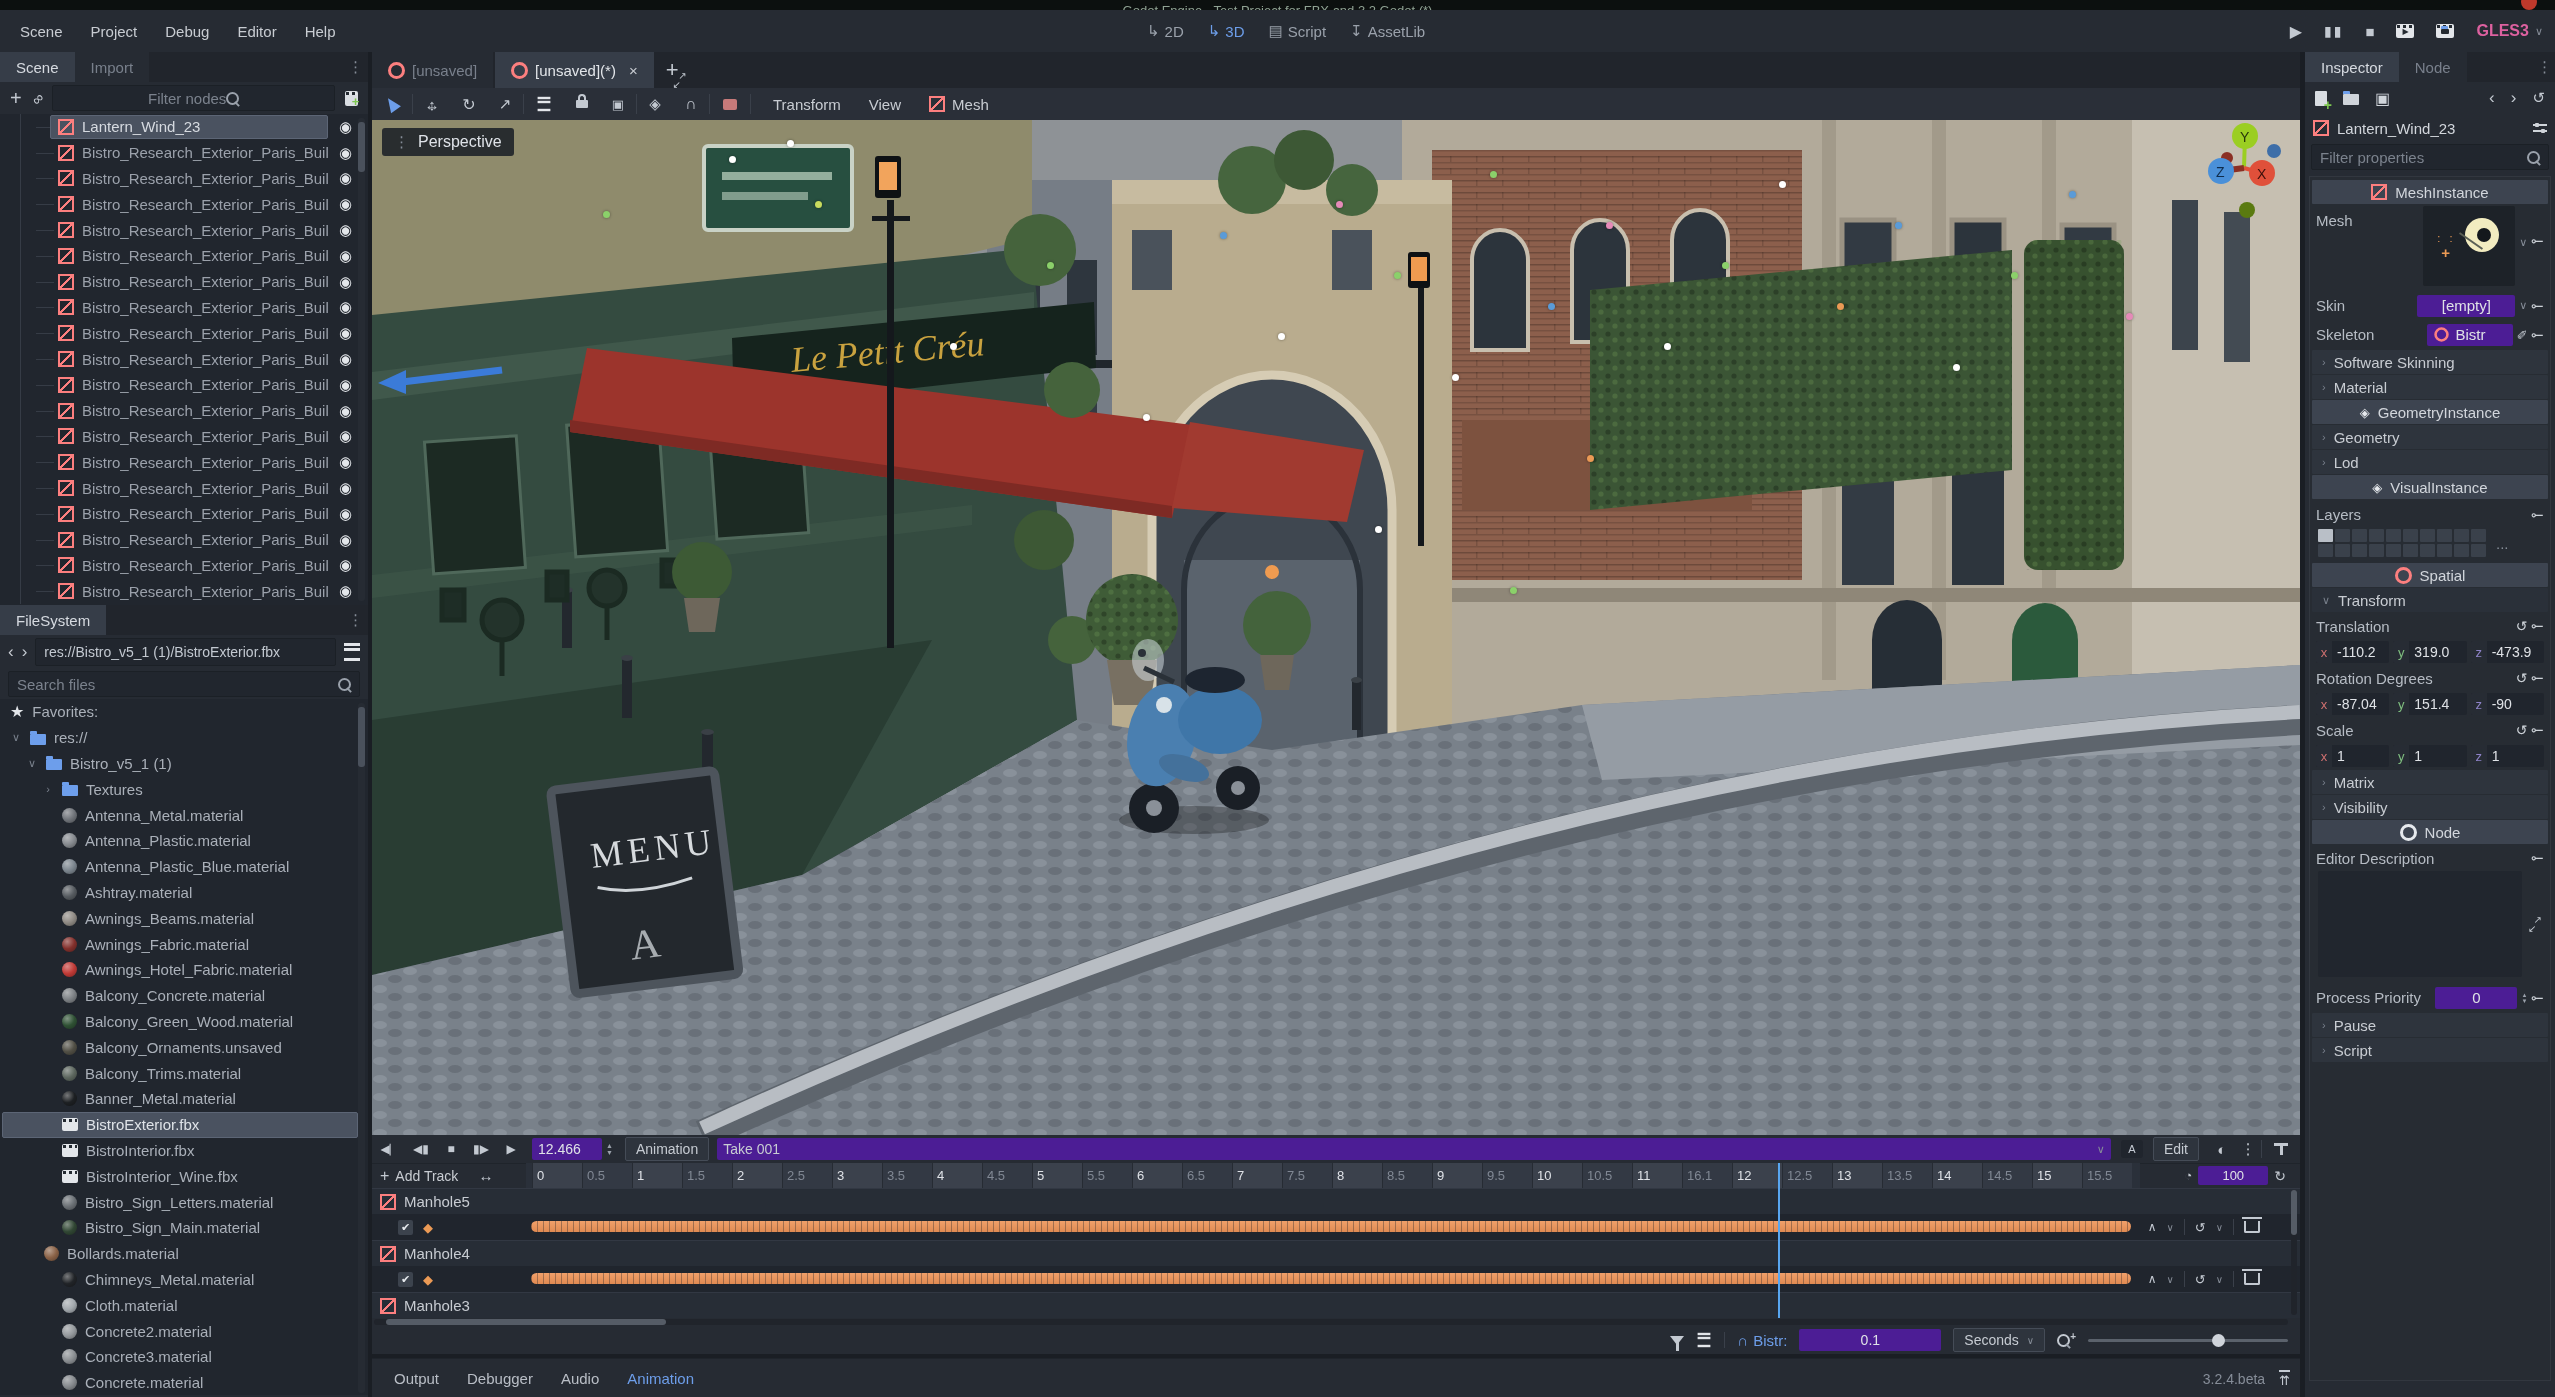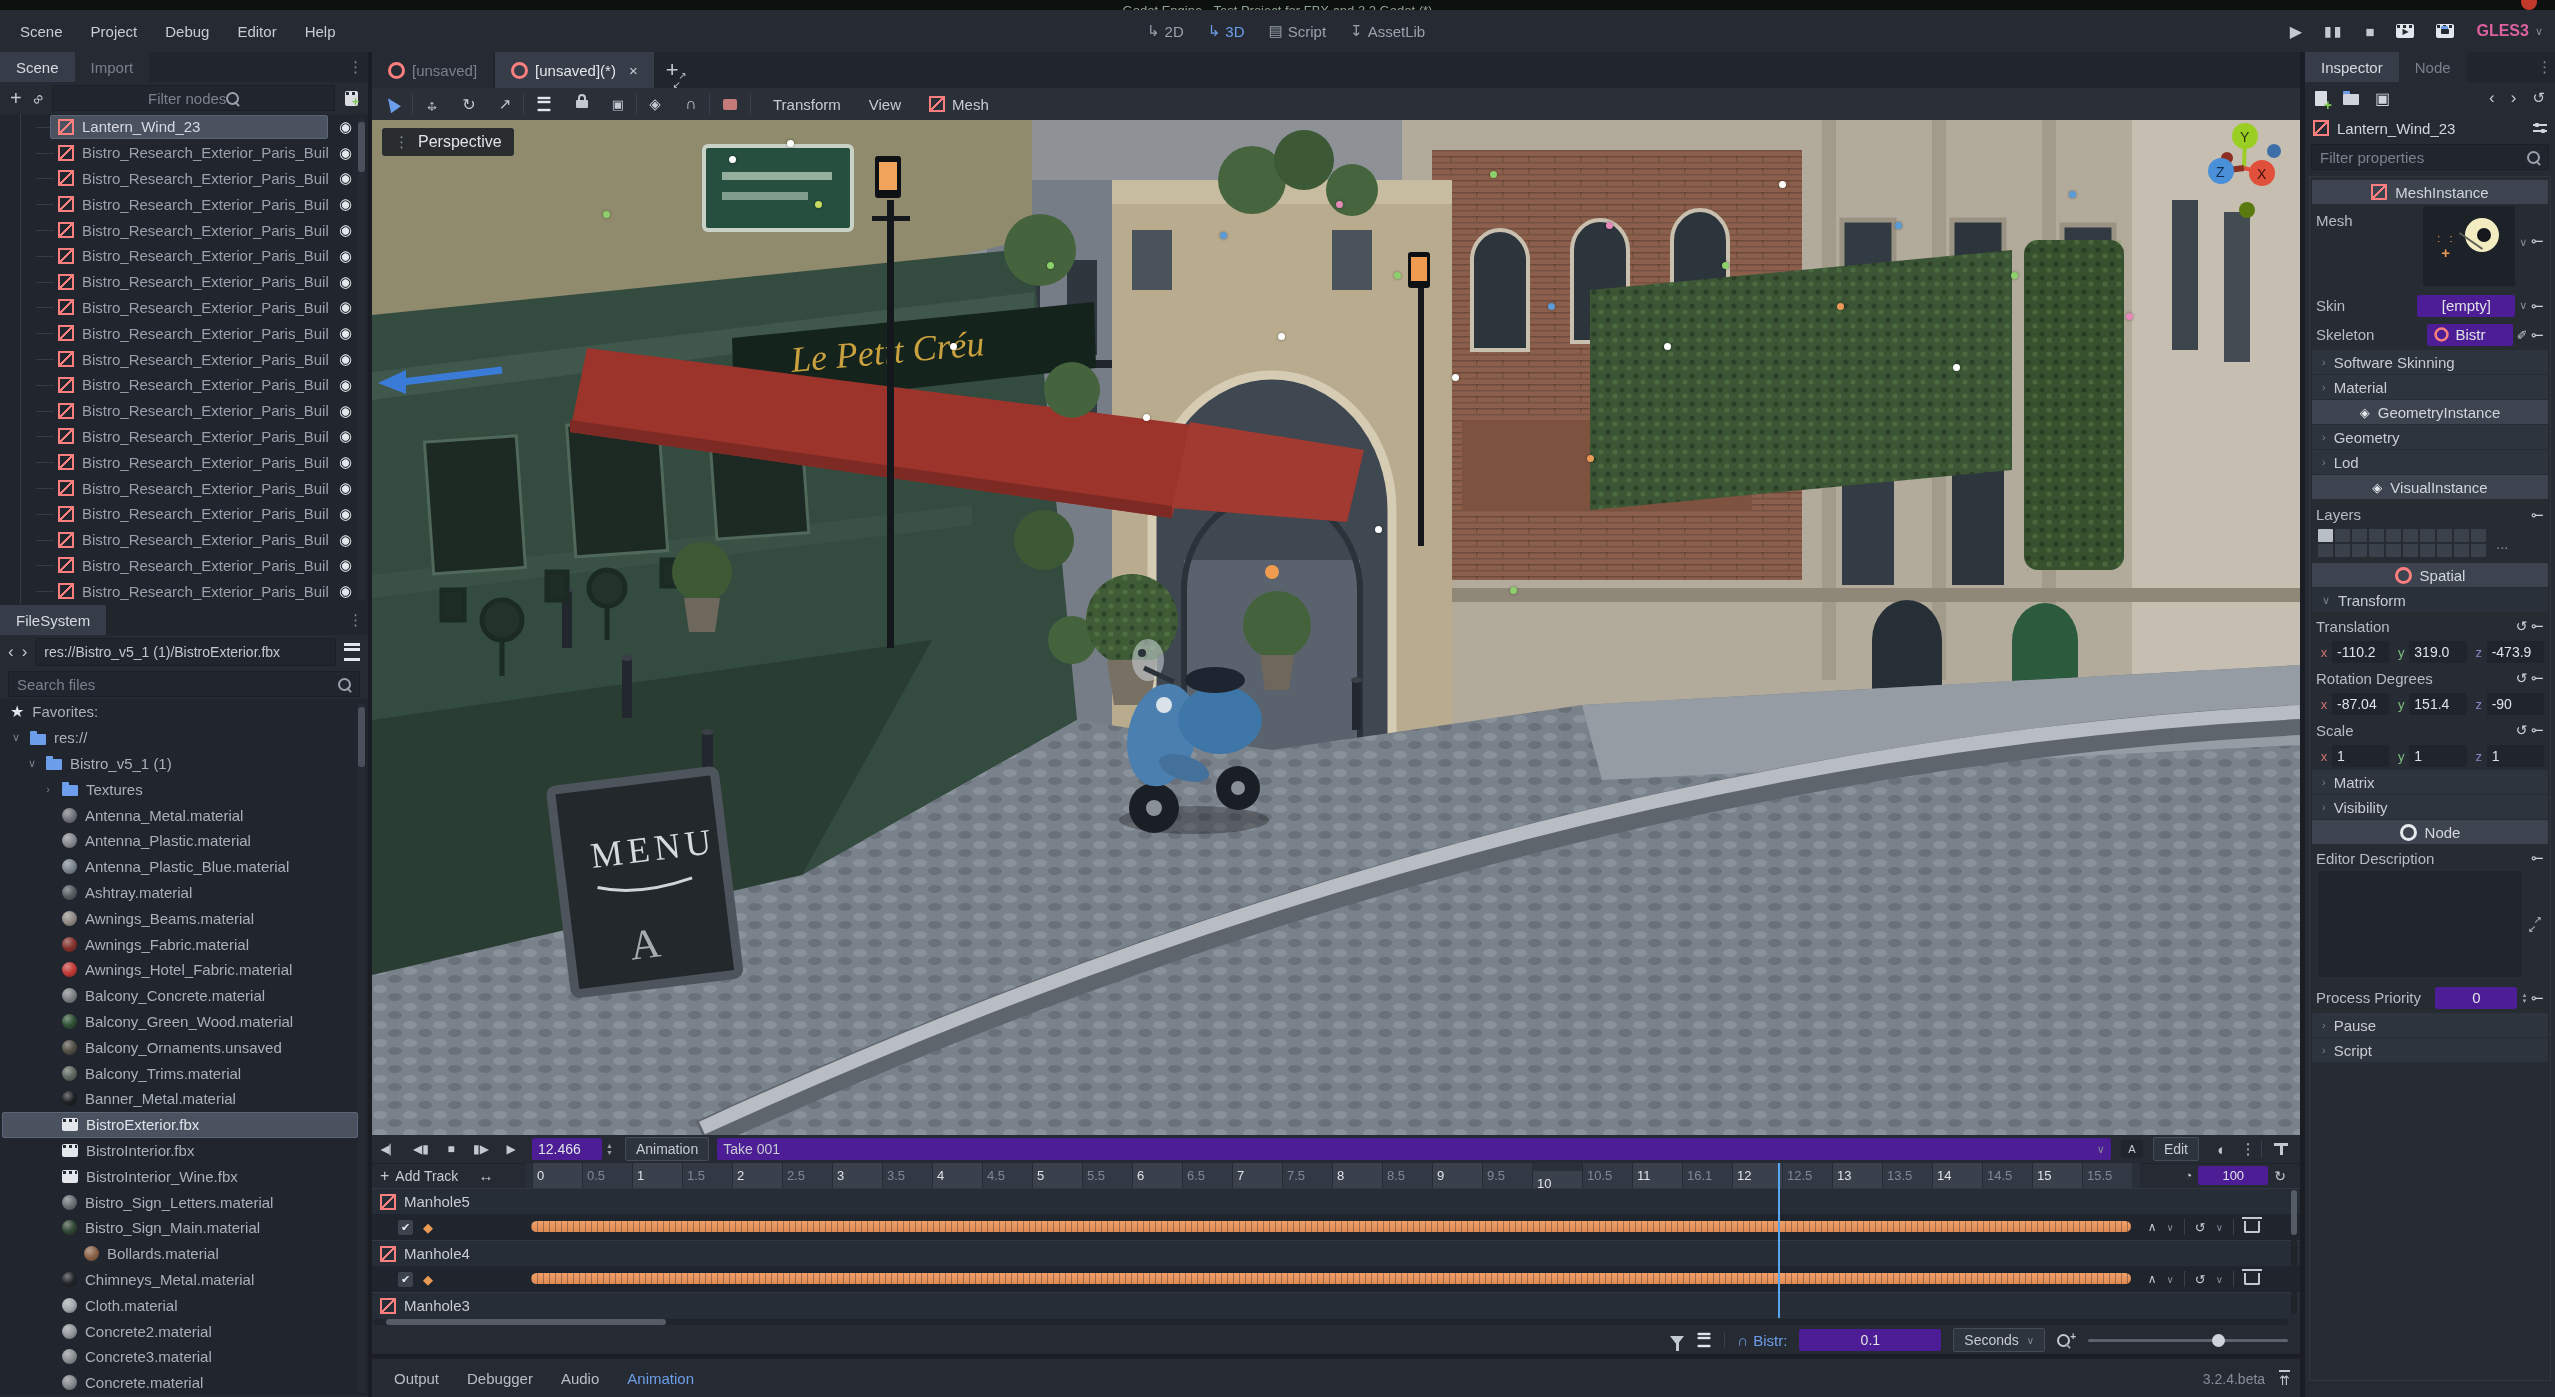--- a/index.html
+++ b/index.html
@@ -440,21 +440,21 @@
       <div class="frow" style="padding-left: 42px;">
         <span class="arr"></span>
         <span class="ball" style="background: radial-gradient(circle at 35% 30%, rgba(255, 255, 255, 0.4), rgb(107, 112, 117) 50%, rgba(0, 0, 0, 0.4)) rgb(107, 112, 117);"></span>
         <span class="lbl">Bistro_Sign_Letters.material</span>
       </div>
       <div class="frow" style="padding-left: 42px;">
         <span class="arr"></span>
         <span class="ball" style="background: radial-gradient(circle at 35% 30%, rgba(255, 255, 255, 0.4), rgb(49, 71, 52) 50%, rgba(0, 0, 0, 0.4)) rgb(49, 71, 52);"></span>
         <span class="lbl">Bistro_Sign_Main.material</span>
       </div>
-      <div class="frow" style="padding-left: 24px; margin-left: 40px;">
+      <div class="frow" style="padding-left: 24px;">
         <span class="arr"></span>
         <span class="ball" style="background: radial-gradient(circle at 35% 30%, rgba(255, 255, 255, 0.4), rgb(138, 98, 71) 50%, rgba(0, 0, 0, 0.4)) rgb(138, 98, 71);"></span>
         <span class="lbl">Bollards.material</span>
       </div>
       <div class="frow" style="padding-left: 42px;">
         <span class="arr"></span>
         <span class="ball" style="background: radial-gradient(circle at 35% 30%, rgba(255, 255, 255, 0.4), rgb(33, 36, 40) 50%, rgba(0, 0, 0, 0.4)) rgb(33, 36, 40);"></span>
         <span class="lbl">Chimneys_Metal.material</span>
       </div>
       <div class="frow" style="padding-left: 42px;">
@@ -797,21 +797,21 @@
       <div class="ruler-cell" style="left: 506px; width: 50px; background: rgb(59, 65, 76); color: rgb(223, 226, 231);">5</div>
       <div class="ruler-cell" style="left: 556px; width: 50px; background: rgb(51, 57, 68); color: rgb(129, 136, 148);">5.5</div>
       <div class="ruler-cell" style="left: 606px; width: 50px; background: rgb(59, 65, 76); color: rgb(223, 226, 231);">6</div>
       <div class="ruler-cell" style="left: 656px; width: 50px; background: rgb(51, 57, 68); color: rgb(129, 136, 148);">6.5</div>
       <div class="ruler-cell" style="left: 706px; width: 50px; background: rgb(59, 65, 76); color: rgb(223, 226, 231);">7</div>
       <div class="ruler-cell" style="left: 756px; width: 50px; background: rgb(51, 57, 68); color: rgb(129, 136, 148);">7.5</div>
       <div class="ruler-cell" style="left: 806px; width: 50px; background: rgb(59, 65, 76); color: rgb(223, 226, 231);">8</div>
       <div class="ruler-cell" style="left: 856px; width: 50px; background: rgb(51, 57, 68); color: rgb(129, 136, 148);">8.5</div>
       <div class="ruler-cell" style="left: 906px; width: 50px; background: rgb(59, 65, 76); color: rgb(223, 226, 231);">9</div>
       <div class="ruler-cell" style="left: 956px; width: 50px; background: rgb(51, 57, 68); color: rgb(129, 136, 148);">9.5</div>
-      <div class="ruler-cell" style="left: 1006px; width: 50px; background: rgb(59, 65, 76); color: rgb(223, 226, 231); margin-top: 8px;">10</div>
+      <div class="ruler-cell" style="left: 1006px; width: 50px; background: rgb(59, 65, 76); color: rgb(223, 226, 231);">10</div>
       <div class="ruler-cell" style="left: 1056px; width: 50px; background: rgb(51, 57, 68); color: rgb(129, 136, 148);">10.5</div>
       <div class="ruler-cell" style="left: 1106px; width: 50px; background: rgb(59, 65, 76); color: rgb(223, 226, 231);">11</div>
       <div class="ruler-cell" style="left: 1156px; width: 50px; background: rgb(51, 57, 68); color: rgb(129, 136, 148);">16.1</div>
       <div class="ruler-cell" style="left: 1206px; width: 50px; background: rgb(59, 65, 76); color: rgb(223, 226, 231);">12</div>
       <div class="ruler-cell" style="left: 1256px; width: 50px; background: rgb(51, 57, 68); color: rgb(129, 136, 148);">12.5</div>
       <div class="ruler-cell" style="left: 1306px; width: 50px; background: rgb(59, 65, 76); color: rgb(223, 226, 231);">13</div>
       <div class="ruler-cell" style="left: 1356px; width: 50px; background: rgb(51, 57, 68); color: rgb(129, 136, 148);">13.5</div>
       <div class="ruler-cell" style="left: 1406px; width: 50px; background: rgb(59, 65, 76); color: rgb(223, 226, 231);">14</div>
       <div class="ruler-cell" style="left: 1456px; width: 50px; background: rgb(51, 57, 68); color: rgb(129, 136, 148);">14.5</div>
       <div class="ruler-cell" style="left: 1506px; width: 50px; background: rgb(59, 65, 76); color: rgb(223, 226, 231);">15</div>

